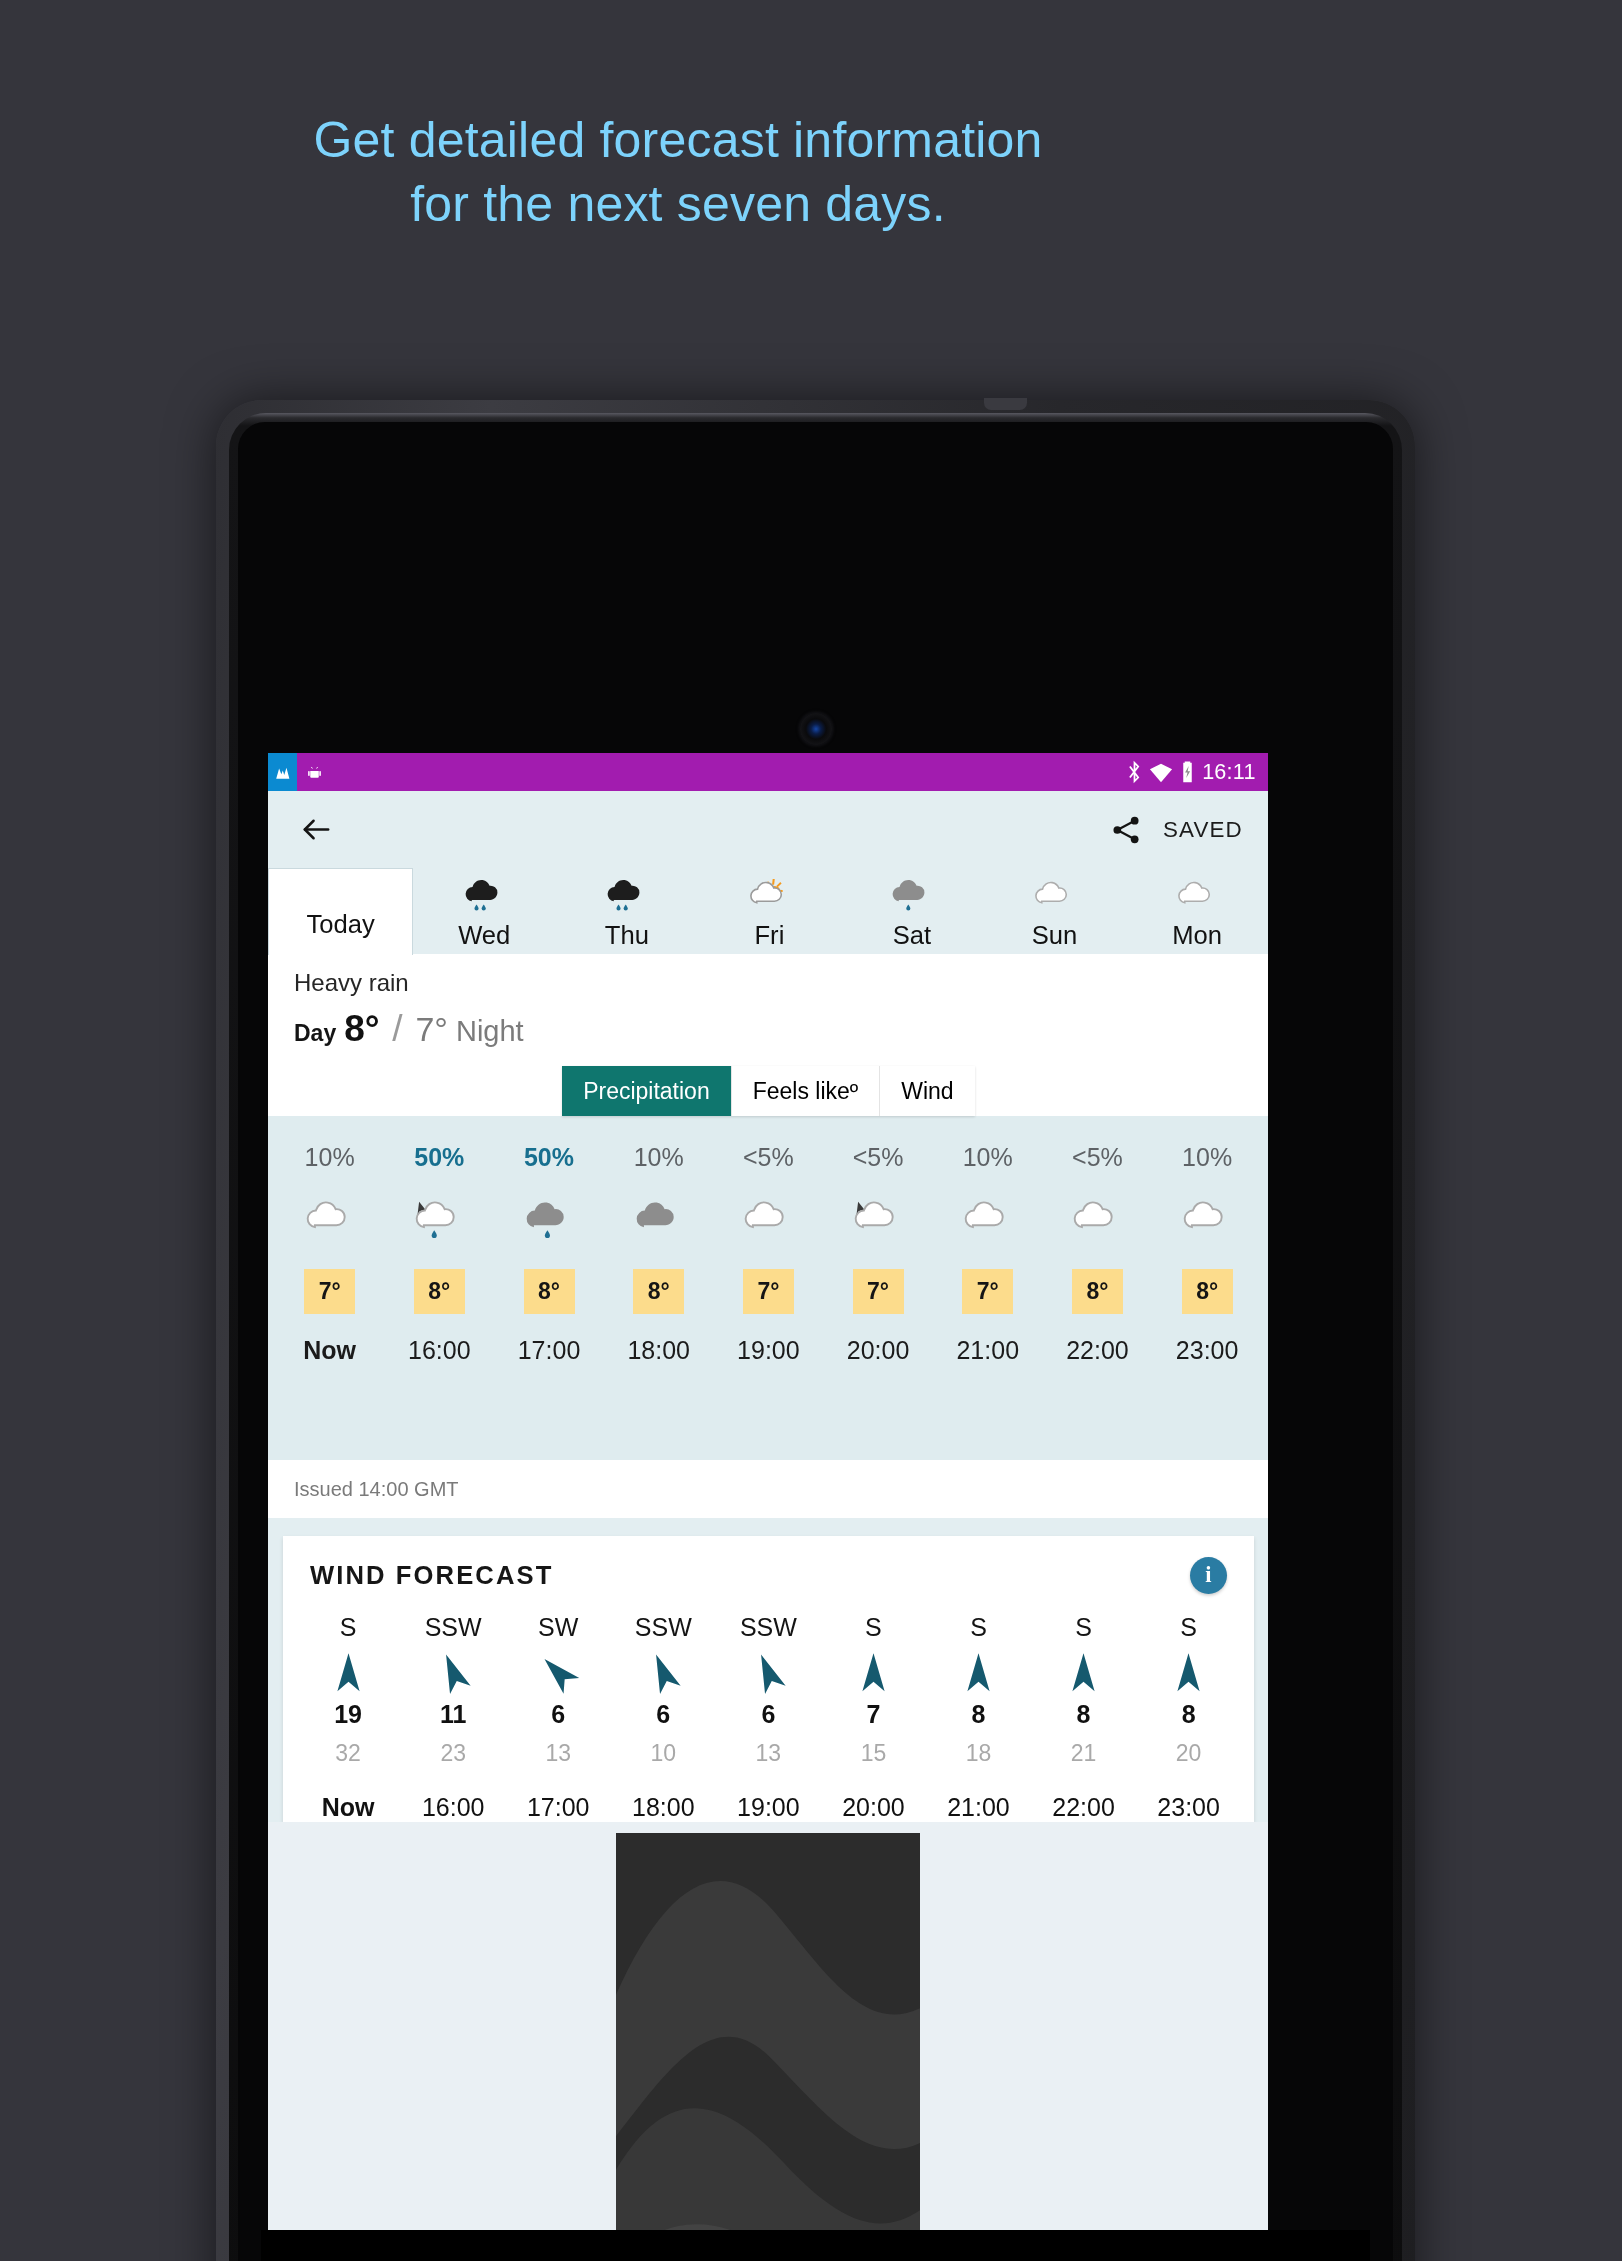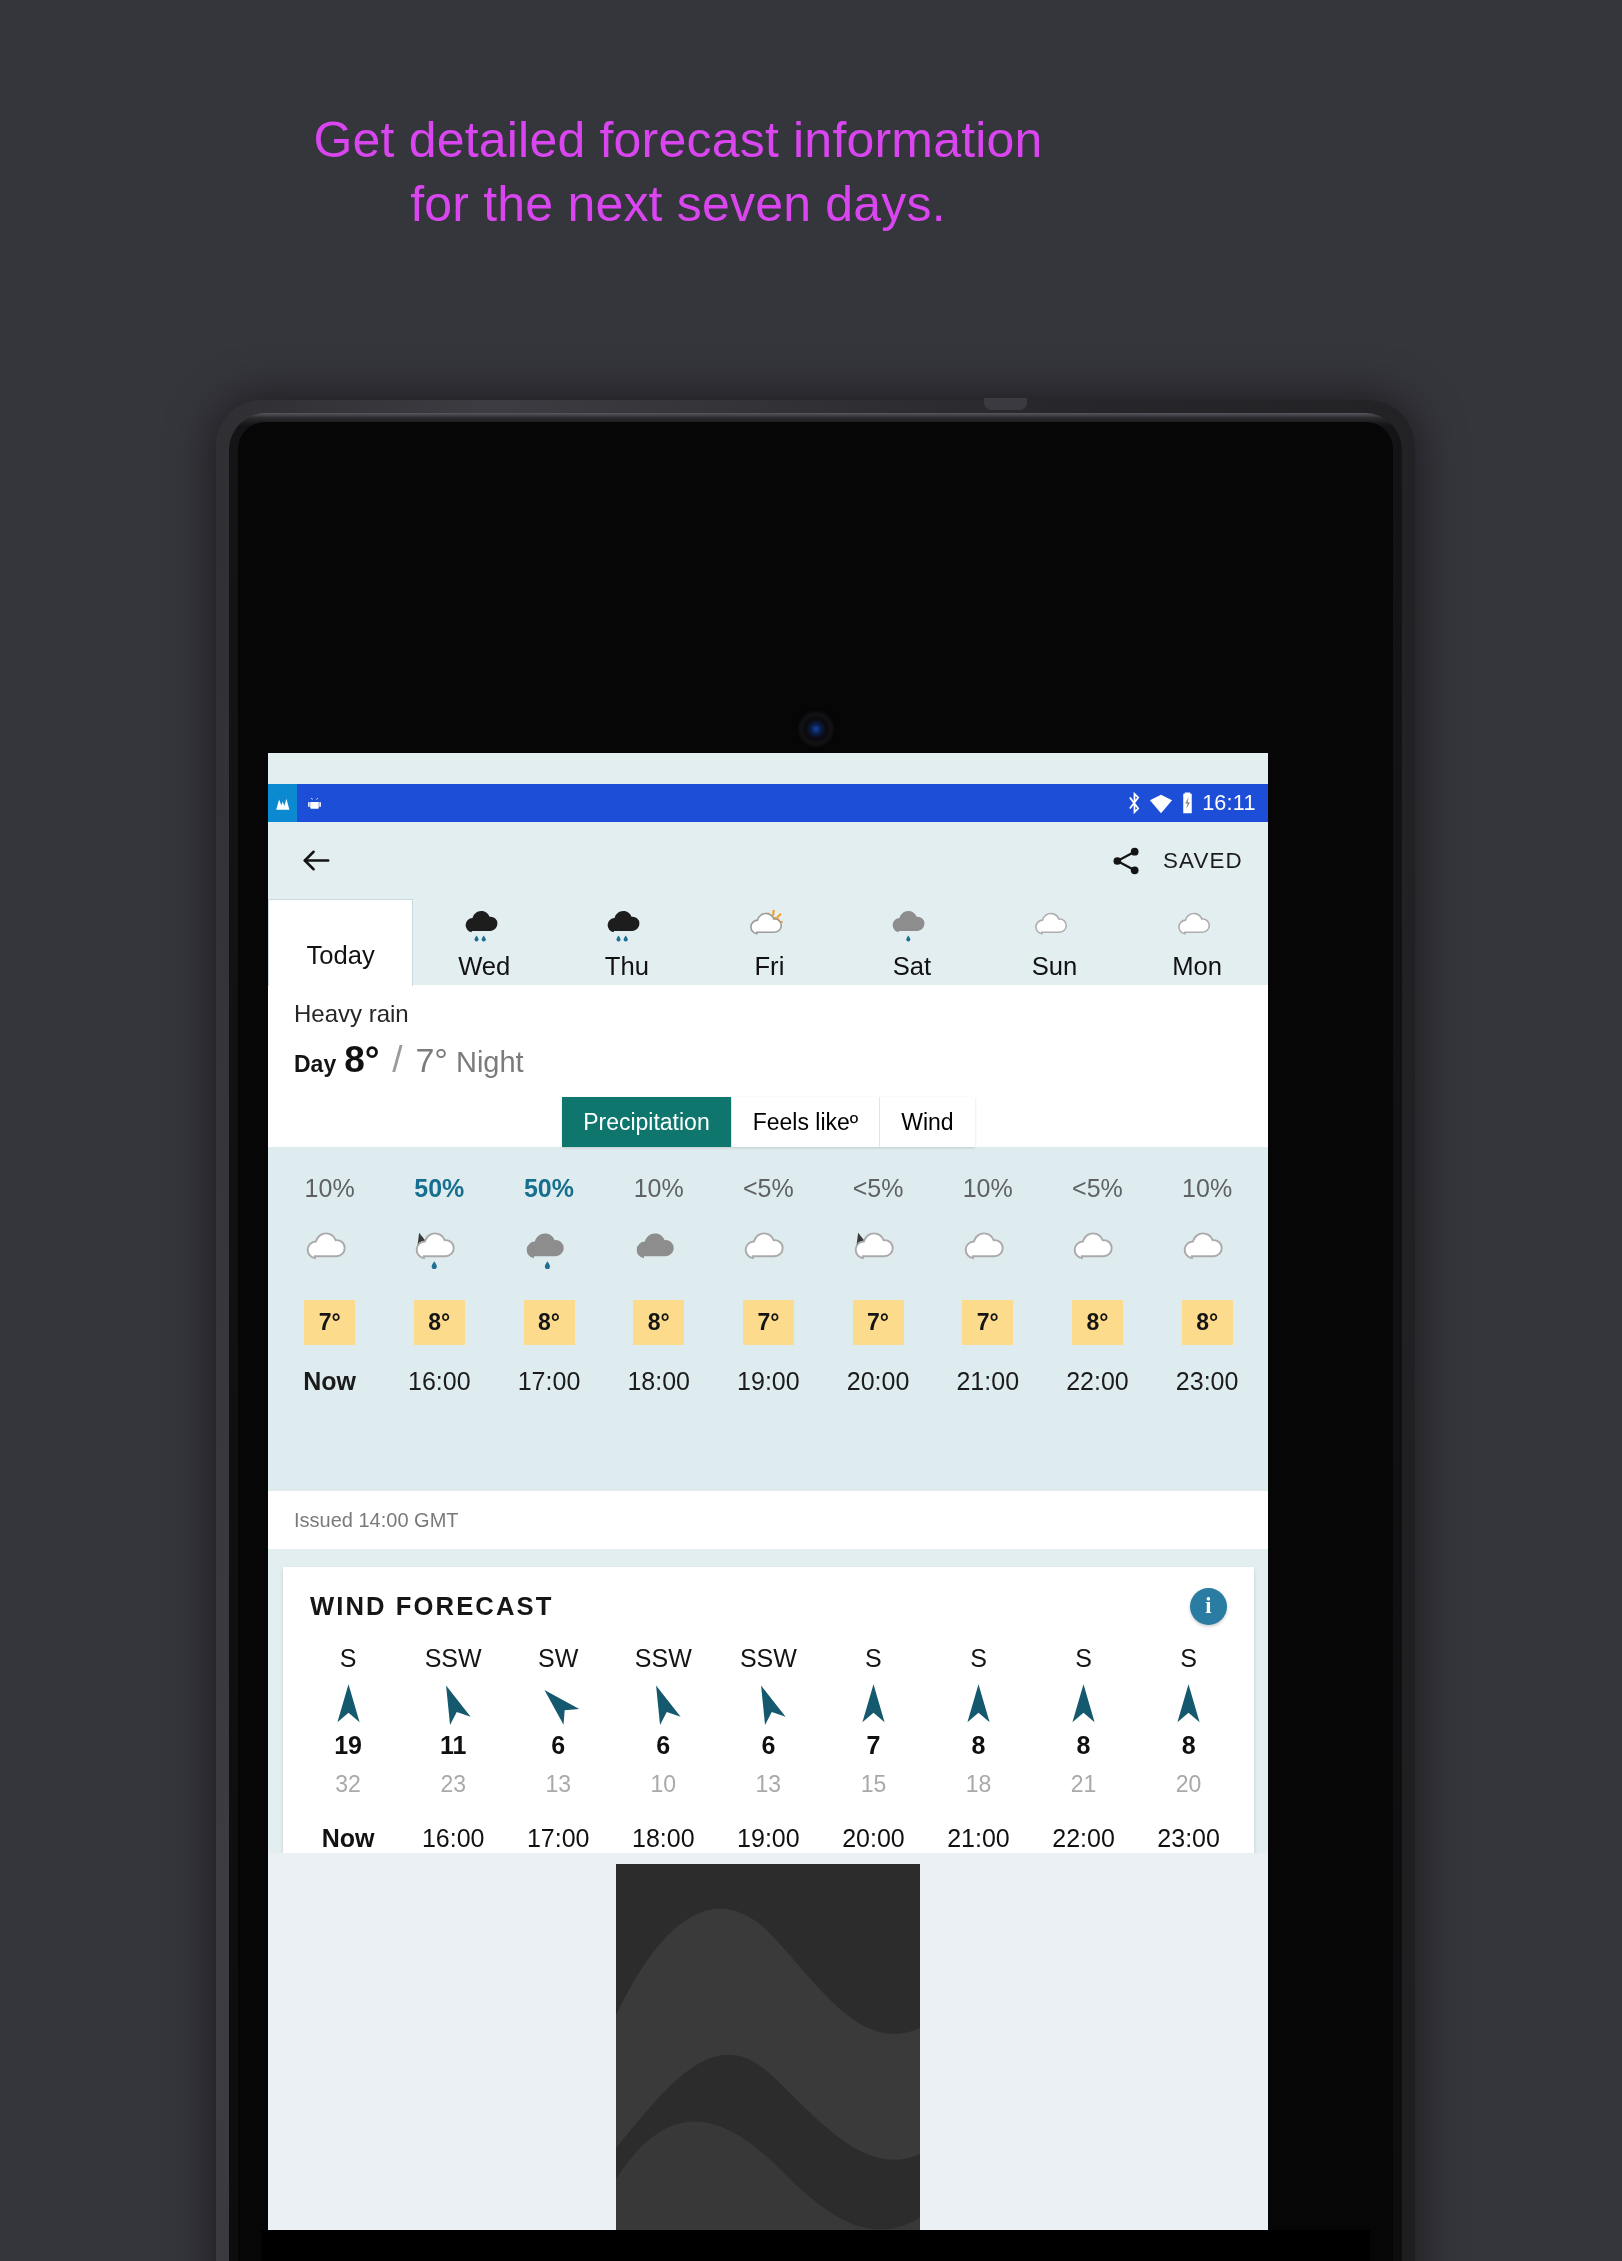--- a/index.html
+++ b/index.html
@@ -9,21 +9,21 @@
     background: #35353c;
     position: relative;
     overflow: hidden;
   }
 
   
   .promo {
     position: absolute;
     top: 108px; left: 0; width: 1356px;
     text-align: center;
-    color: #d946ef;
+    color: #7dd3fc;
     font-size: 50px;
     line-height: 1.28;
     font-weight: 400;
     letter-spacing: 0.2px;
   }
   .promo div { white-space: nowrap; }
 
   
   .device {
     position: absolute;
@@ -70,25 +70,24 @@
     bottom: 0;
     background: #e3eef1;
     overflow: hidden;
     display: flex;
     flex-direction: column;
   }
 
   
   .statusbar {
     height: 38px; flex: 0 0 38px;
-    background: #1d4ed8;
+    background: #a21caf;
     display: flex; 
     padding: 0 12.8px 0 0;
     color: #ffffff;
-    margin-top: 31px;
   }
   .sb-left { display: flex; align-items: center; gap: 4.8px; height: 100%; }
   .sb-appicon {
     width: 29px; height: 100%;
     background: #0b8ad1;
     display: flex; align-items: center; justify-content: center;
   }
   .sb-appicon svg { width: 17.6px; height: 17.6px; }
   .sb-android { display: flex; align-items: center; justify-content: center; width: 24px; }
   .sb-android svg { width: 17px; height: 17px; }

